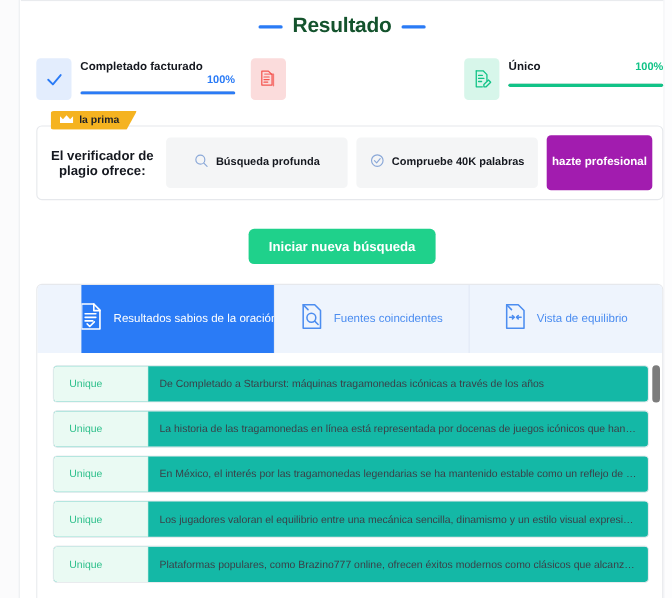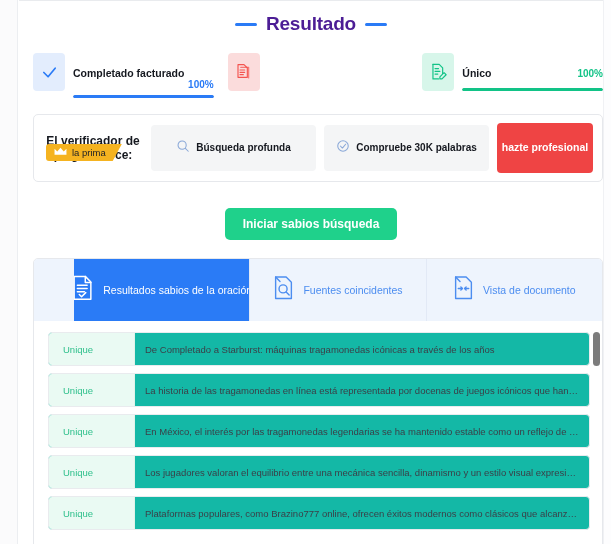--- a/index.html
+++ b/index.html
@@ -24,30 +24,30 @@
     background: #ffffff;
     border-top: 1px solid #e9ebee;
   }
 
   
   .title-wrap {
     position:absolute; left:0; top:12px; width:584px;
     display:flex; align-items:center; justify-content:center; gap:9px;
   }
   .title-rule { width:22px; height:3px; background:#2a7bf6; border-radius:2px; }
-  .title-text { font-size:19px; font-weight:700; color:#4c1d95; letter-spacing:-0.2px; }
+  .title-text { font-size:19px; font-weight:700; color:#14532d; letter-spacing:-0.2px; }
 
   
   .stats { position:absolute; left:14px; top:52px; width:570px; height:42px; display:flex; gap:14px; }
   .stat { flex:1; display:flex; align-items:flex-start; gap:8px; }
   .stat-ico { width:32px; height:38px; border-radius:4px; display:flex; align-items:center; justify-content:center; flex:0 0 32px; }
   .stat-ico.blue  { background:#e3edfd; }
   .stat-ico.red   { background:#fbdcdc; }
   .stat-ico.green { background:#d7f6ea; }
-  .stat-body { flex:1; padding-top:2px;margin-top:12px; }
+  .stat-body { flex:1; padding-top:2px; }
   .stat-row  { display:flex; align-items:baseline; justify-content:space-between; }
   .stat-label{ font-size:10.5px; font-weight:700; color:#15181f; }
   .stat-pct  { font-size:10px; font-weight:700; }
   .pct-blue  { color:#2a7bf6; }
   .pct-red   { color:#f4544f; }
   .pct-green { color:#12c387; }
   .bar { margin-top:5px; height:3px; border-radius:2px; background:#dcdcdc; position:relative; overflow:hidden; }
   .bar > i { display:block; height:100%; border-radius:2px; }
   .fill-blue  { background:#2a7bf6; }
   .fill-green { background:#12c387; }
@@ -56,33 +56,32 @@
   
   .promo {
     position:absolute; left:14px; top:113px; width:570px; height:68px;
     border:1px solid #e6e8ec; border-radius:5px; background:#fff;
   }
   .promo-tag {
     position:absolute; left:12px; top:-14px; height:17px;
     background:#f5b320; color:#1c1f27;
     display:flex; align-items:center; gap:5px;
     padding:0 16px 0 8px; border-radius:3px 0 0 3px;
-    font-size:9.5px; font-weight:400;
+    font-size:9.5px; font-weight:700;
     clip-path: polygon(0 0, 100% 0, 88% 100%, 0 100%);
-    margin-top: 43px;
   }
   .promo-inner { display:flex; align-items:center; height:100%; padding:0 9px; gap:8px; }
   .promo-title { width:100px; flex:0 0 100px; text-align:center; font-size:12px; font-weight:700; color:#15181f; line-height:1.18; }
   .promo-chip {
     flex:1; height:46px; background:#f4f5f6; border-radius:4px;
     display:flex; align-items:center; justify-content:center; gap:6px; padding:0 4px;
   }
   .promo-chip-txt { font-size:10px; font-weight:700; color:#15181f; text-align:center; line-height:1.25; }
   .promo-cta {
-    flex:0 0 96px; height:50px; background:#ef4444; border-radius:4px; border:0; cursor:pointer;
+    flex:0 0 96px; height:50px; background:#a21caf; border-radius:4px; border:0; cursor:pointer;
     color:#fff; font-size:10.5px; font-weight:600; line-height:1.3;
     font-family:"Liberation Sans", sans-serif;
   }
 
   
   .newsearch-wrap { position:absolute; left:0; top:207px; width:584px; display:flex; justify-content:center; }
   .newsearch {
     background:#1fd18b; color:#fff; border:0; cursor:pointer;
     padding:9px 18px; border-radius:5px; font-size:12px; font-weight:600;
     font-family:"Liberation Sans", sans-serif;
@@ -229,29 +228,29 @@
         </div>
 
 
         <div class="promo-chip">
           <span>
             <svg width="14" height="14" viewBox="0 0 24 24" fill="none" stroke="#8aa8d8" stroke-width="1.8" stroke-linecap="round" stroke-linejoin="round">
                 <circle cx="12" cy="12" r="9"></circle>
                 <polyline points="7.5 12 11 15.5 16.5 9"></polyline>
               </svg>
           </span>
-          <span class="promo-chip-txt">Compruebe 30K palabras</span>
+          <span class="promo-chip-txt">Compruebe 40K palabras</span>
         </div>
 
         <button class="promo-cta">hazte profesional</button>
       </div>
     </div>
 
     <div class="newsearch-wrap">
-      <button class="newsearch">Iniciar sabios búsqueda</button>
+      <button class="newsearch">Iniciar nueva búsqueda</button>
     </div>
 
     <div class="panel">
 
       <div class="tabs">
 
         <div class="tab active">
           <span>
             <svg width="23" height="26" viewBox="0 0 24 28" fill="none" stroke="#ffffff" stroke-width="1.6" stroke-linecap="round" stroke-linejoin="round">
               <path d="M3 1.5h12l6 6V26H3z"></path>
@@ -281,21 +280,21 @@
           <span>
             <svg width="21" height="26" viewBox="0 0 24 28" fill="none" stroke="#4c8df0" stroke-width="1.6" stroke-linecap="round" stroke-linejoin="round">
               <path d="M3 1.5h12l6 6V26H3z"></path>
                 <path d="M3 1.5L8 6.5"></path>
               <line x1="6" y1="14.5" x2="10.5" y2="14.5"></line>
                 <polyline points="9 12.8 10.8 14.5 9 16.2"></polyline>
               <line x1="18" y1="14.5" x2="13.5" y2="14.5"></line>
                 <polyline points="15 12.8 13.2 14.5 15 16.2"></polyline>
             </svg>
           </span>
-          <span class="tab-label">Vista de documento</span>
+          <span class="tab-label">Vista de equilibrio</span>
         </div>
 
       </div>
 
       <div class="list">
 
         <div class="row">
           <div class="row-badge">Unique</div>
           <div class="row-text">
               <span>De Completado a Starburst: máquinas tragamonedas icónicas a través de los años</span>

